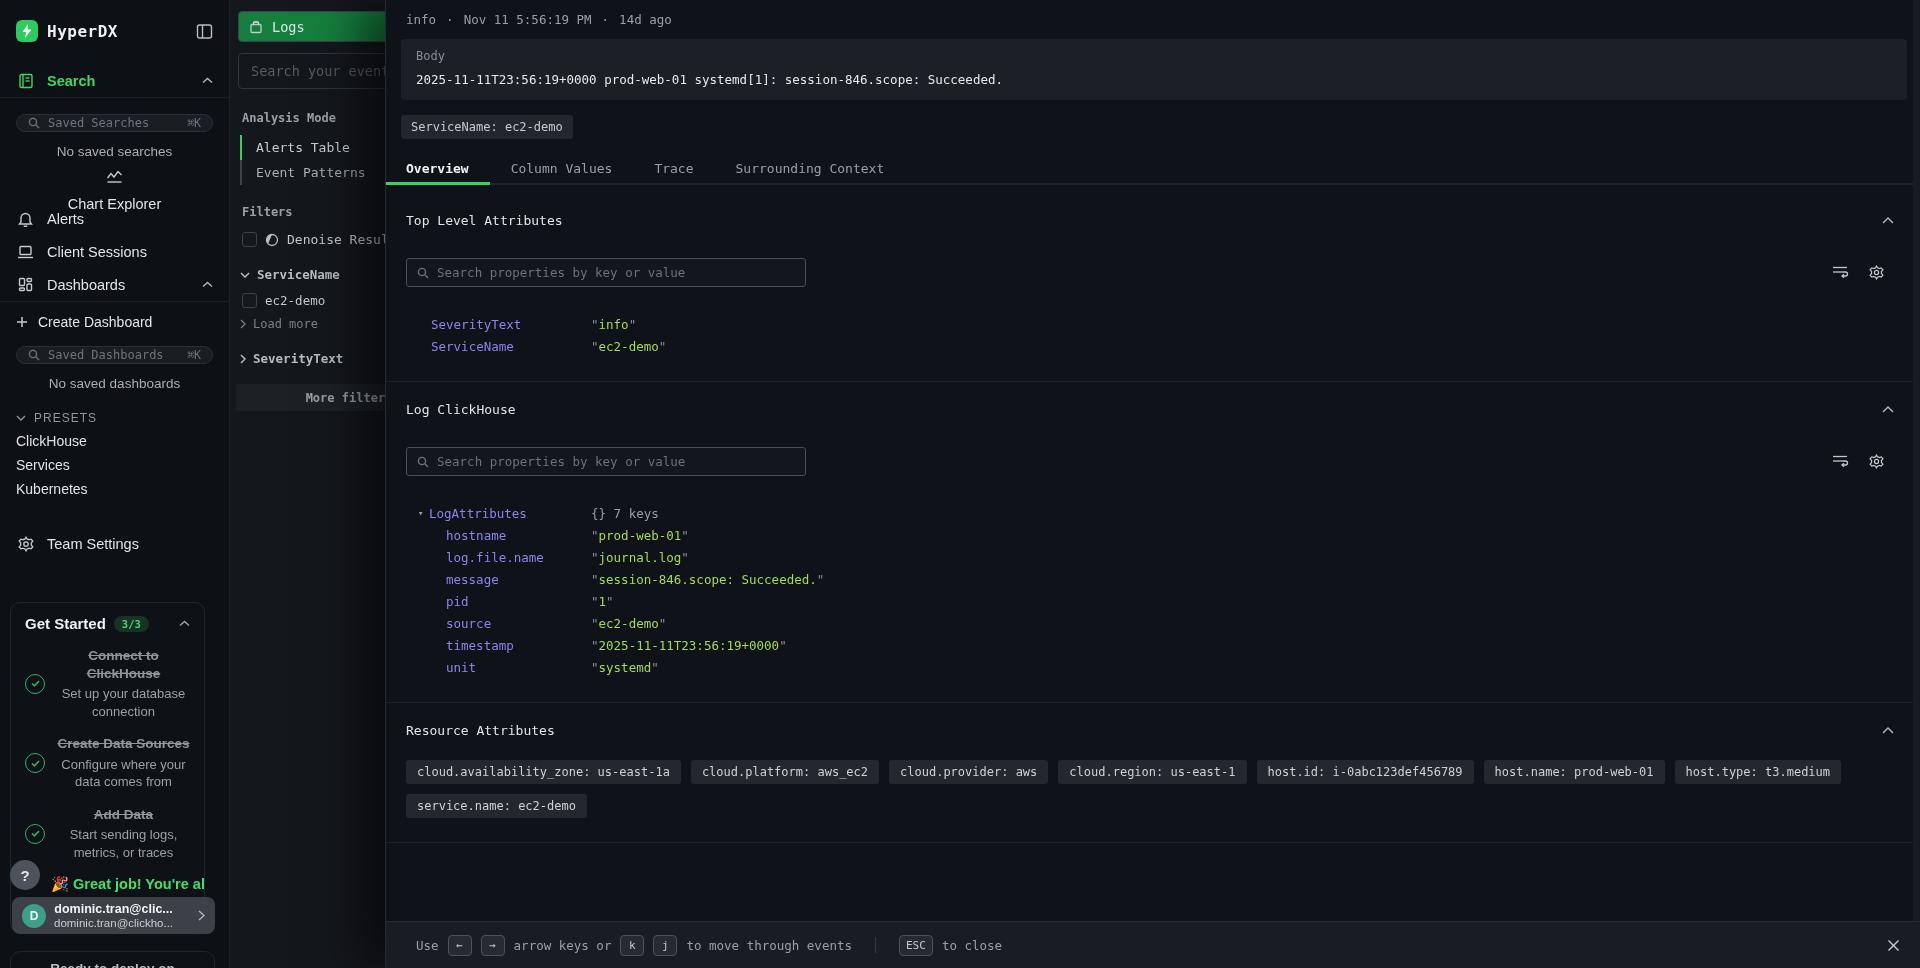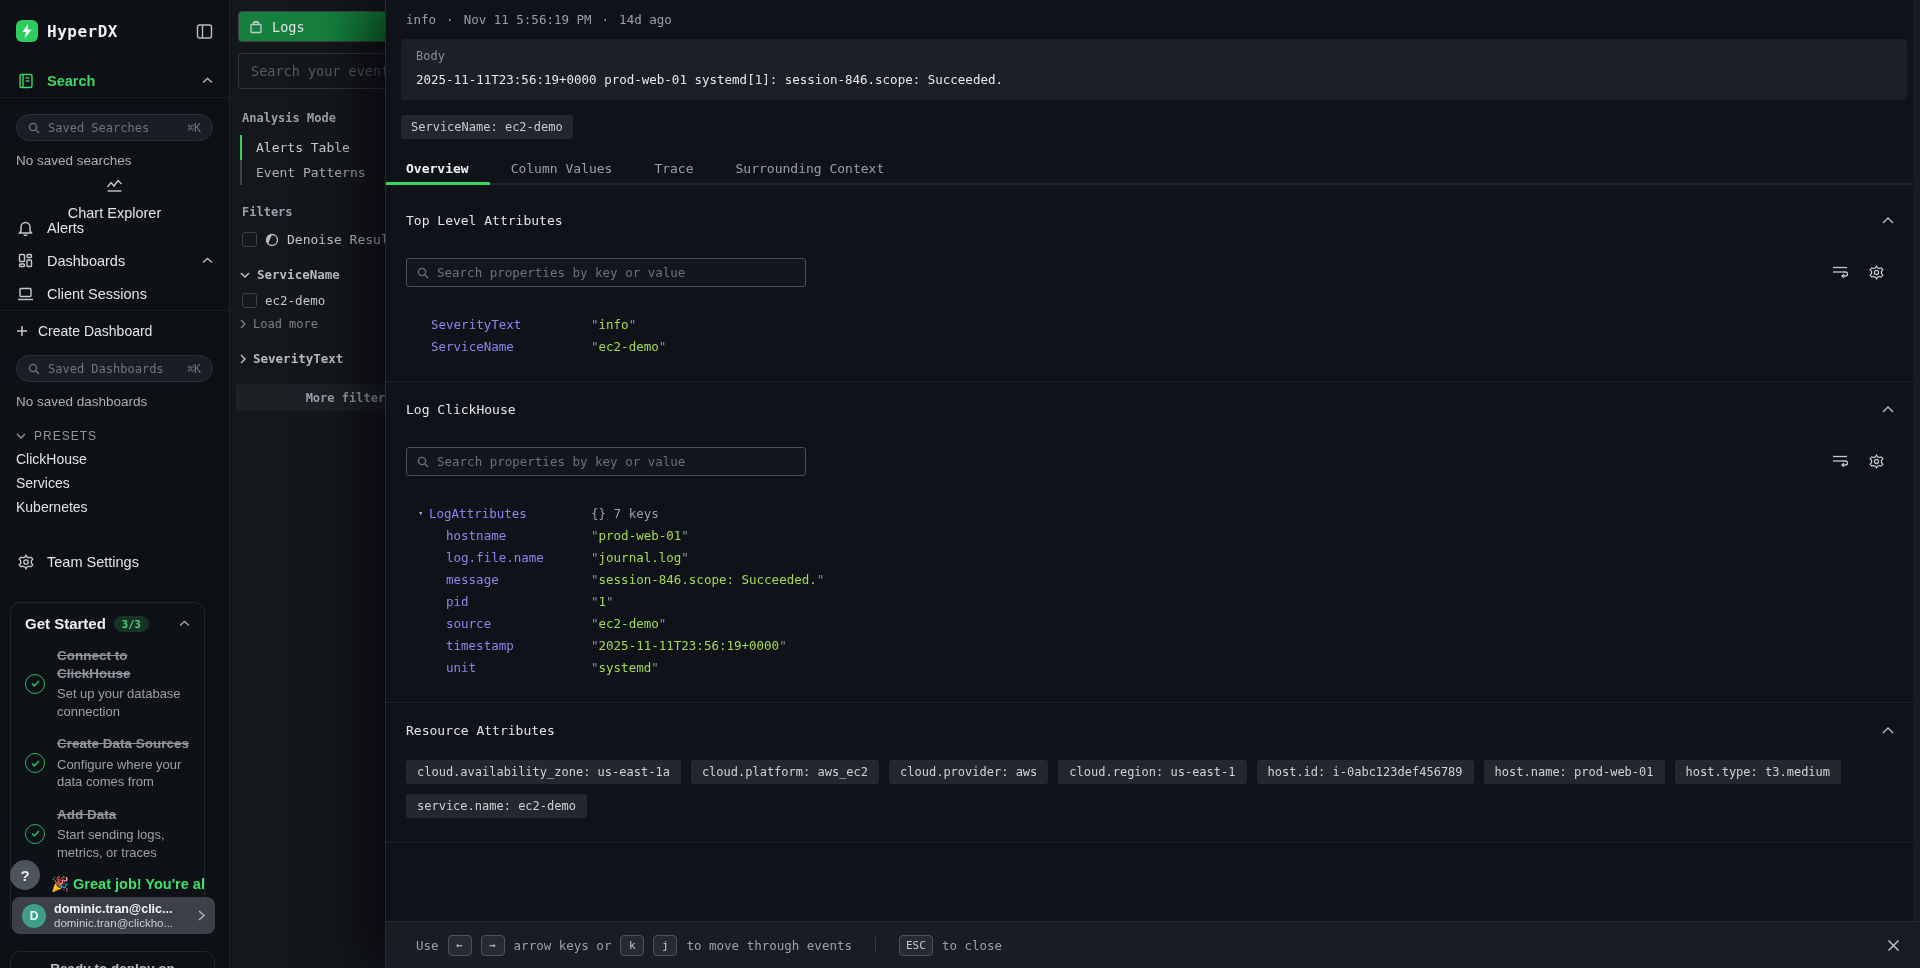--- a/index.html
+++ b/index.html
@@ -4,36 +4,36 @@
 <style>
   * { box-sizing: border-box; margin: 0; padding: 0; }
   html,body { width:1920px; height:968px; overflow:hidden; background:#0a0c10;
     font-family:"DejaVu Sans Mono","Liberation Mono",monospace; }
   .sans { font-family:"Liberation Sans","DejaVu Sans",sans-serif; }
   svg { display:block; }
 
   
   .sidebar { position:absolute; left:0; top:0; width:230px; height:968px;
     background:#0d1014; border-right:1px solid #1d2127;
-    font-family:"Liberation Sans","DejaVu Sans",sans-serif; }
+    font-family:"Liberation Sans","DejaVu Sans",sans-serif;text-align:center; }
   .logo-row { display:flex; align-items:center; gap:9px; padding:16px 16px 8px; height:54px; }
   .logo-badge { width:22px; height:22px; border-radius:6px; background:#2ecc5f;
     display:flex; align-items:center; justify-content:center; }
   .brand { font-family:"DejaVu Sans Mono","Liberation Mono",monospace; font-weight:bold;
     font-size:16px; color:#eef1f3; letter-spacing:.5px; }
   .panel-toggle { margin-left:auto; color:#b9bec4; cursor:pointer; }
 
   .nav-item { display:flex; align-items:center; gap:12px; height:33px; padding:0 16px;
     font-size:14.5px; color:#e2e5e8; cursor:pointer; }
   .nav-item .nicon { width:19px; display:flex; justify-content:center; color:#c6cbd0; }
   .nav-item.active, .nav-item.active .nicon { color:#3dd968; }
   .nav-item .chev { margin-left:auto; color:#aeb4ba; }
   .divider { border-top:1px solid #1b1f24; }
 
-  .pill { display:flex; align-items:center; gap:8px; margin:16px 16px 0; height:27px;
+  .pill { display:flex; align-items:center; gap:8px; margin:16px 16px 0; height:18px;
     border-radius:14px; background:#1a1e24; border:1px solid #2c3138; padding:0 11px;
     color:#6d747b; font-family:"DejaVu Sans Mono","Liberation Mono",monospace; font-size:12px; cursor:pointer; }
   .pill .shortcut { margin-left:auto; font-size:11.5px; }
   .muted-line { padding:12px 16px 6px; color:#aab0b6; font-size:13.5px; }
   .create-row { display:flex; align-items:center; gap:10px; padding:12px 16px 2px;
     font-size:14px; color:#e2e5e8; cursor:pointer; }
   .presets-row { display:flex; align-items:center; gap:8px; padding:14px 16px 4px;
     color:#8f969d; font-size:12px; letter-spacing:1px; cursor:pointer; }
   .preset-item { height:24px; display:flex; align-items:center; padding:0 16px;
     font-size:14px; color:#dfe3e6; cursor:pointer; }
@@ -211,42 +211,42 @@
     <span class="nicon">
       <svg width="15" height="16" viewBox="0 0 15 16" fill="none" stroke="currentColor" stroke-width="1.4">
           <path d="M3 11 V7 a4.5 4.5 0 0 1 9 0 v4 l1.5 2 H1.5 Z"></path>
           <path d="M6 14.5 a1.6 1.6 0 0 0 3 0"></path>
         </svg>
     </span>
     <span>Alerts</span>
   </div>
   <div class="nav-item">
     <span class="nicon">
+      <svg width="17" height="14" viewBox="0 0 17 14" fill="none" stroke="currentColor" stroke-width="1.4">
+          <rect x="3" y="1.5" width="11" height="8" rx="1"></rect>
+          <line x1="1" y1="12.5" x2="16" y2="12.5"></line>
+        </svg>
+    </span>
+    <span>Client Sessions</span>
+  </div>
+  <div class="nav-item">
+    <span class="nicon">
       <svg width="15" height="15" viewBox="0 0 15 15" fill="none" stroke="currentColor" stroke-width="1.4">
           <rect x="1.5" y="1.5" width="5" height="7" rx="1"></rect>
           <rect x="1.5" y="11" width="5" height="2.5" rx="1"></rect>
           <rect x="9" y="1.5" width="4.5" height="3" rx="1"></rect>
           <rect x="9" y="7" width="4.5" height="6.5" rx="1"></rect>
         </svg>
     </span>
     <span>Dashboards</span>
     <span class="chev">
       <svg width="11" height="7" viewBox="0 0 11 7" fill="none" stroke="currentColor" stroke-width="1.5">
           <path d="M1 5.5 L5.5 1.5 L10 5.5"></path>
         </svg>
     </span>
-  </div>
-  <div class="nav-item">
-    <span class="nicon">
-      <svg width="17" height="14" viewBox="0 0 17 14" fill="none" stroke="currentColor" stroke-width="1.4">
-          <rect x="3" y="1.5" width="11" height="8" rx="1"></rect>
-          <line x1="1" y1="12.5" x2="16" y2="12.5"></line>
-        </svg>
-    </span>
-    <span>Client Sessions</span>
   </div>
   <div class="divider"></div>
 
   <div class="create-row">
     <svg width="12" height="12" viewBox="0 0 12 12" fill="none" stroke="#c6cbd0" stroke-width="1.5">
         <line x1="6" y1="1" x2="6" y2="11"></line>
         <line x1="1" y1="6" x2="11" y2="6"></line>
       </svg>
     <span>Create Dashboard</span>
   </div>

